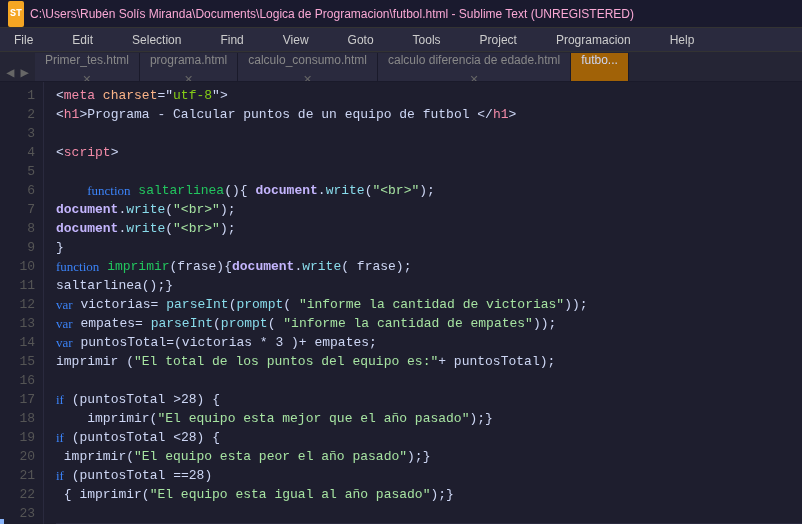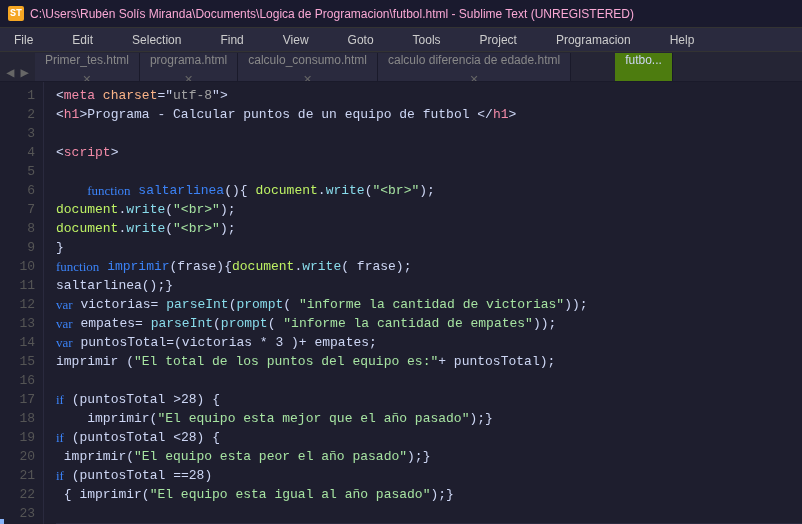--- a/index.html
+++ b/index.html
@@ -17,21 +17,21 @@
     #title-bar {
       background: #1a1a2e;
       height: 28px;
       display: flex;
       align-items: center;
       padding: 0 8px;
       border-bottom: 1px solid #333;
     }
     #title-bar-icon {
       width: 16px;
-      height: 15px;
+      height: 26px;
       margin-right: 6px;
       background: #f5a623;
       border-radius: 2px;
       display: flex;
       align-items: center;
       justify-content: center;
       font-size: 10px;
       color: white;
       font-weight: bold;
     }
@@ -78,23 +78,22 @@
       border-right: 1px solid #1a1a2a;
       font-size: 12px;
       color: #888;
       cursor: pointer;
       white-space: nowrap;
       gap: 6px;
       font-family: 'Segoe UI', sans-serif;
       flex-direction: column;
     }
     .tab.active {
-      background: #4d7c0f;
+      background: #a16207;
       color: #cdd6f4;
-      margin-left: 44px;
     }
     .tab-close {
       font-size: 11px;
       color: #666;
       cursor: pointer;
     }
     #nav-arrows {
       display: flex;
       align-items: center;
       padding: 0 4px;
@@ -143,26 +142,26 @@
 
     .code-line {
       height: 19px;
       white-space: pre;
       display: flex;
       align-items: center;
     }
 
     
     .kw { color: #3b82f6; font-family: Liberation Serif, serif; } 
-    .fn { color: #3b82f6; } 
+    .fn { color: #22c55e; } 
     .str { color: #a6e3a1; } 
     .tag { color: #f38ba8; } 
     .attr { color: #fab387; } 
-    .val { color: #a3a3a3; } 
-    .builtin { color: #bef264; } 
+    .val { color: #84cc16; } 
+    .builtin { color: #c4b5fd; font-weight: bold; } 
     .method { color: #89dceb; } 
     .parseInt { color: #89dceb; }
     .white { color: #cdd6f4; }
     .script-tag { color: #f38ba8; }
 
     
     .line-current {
       background: #2a2a3e;
     }
 

